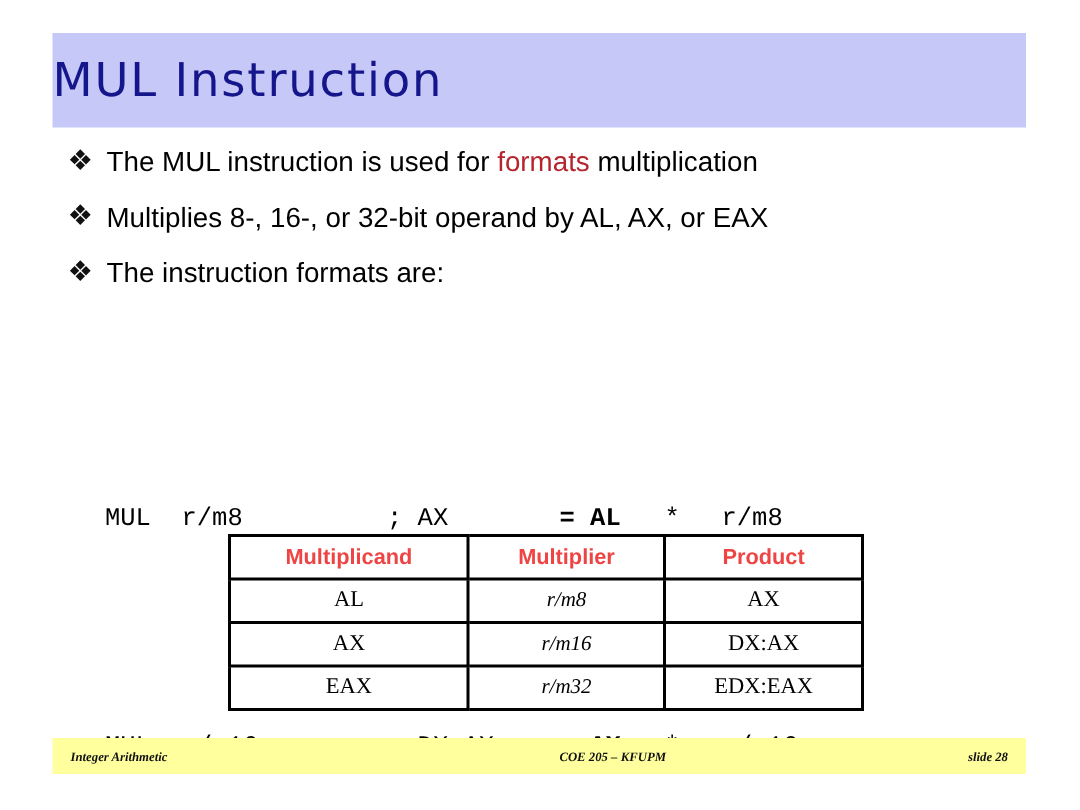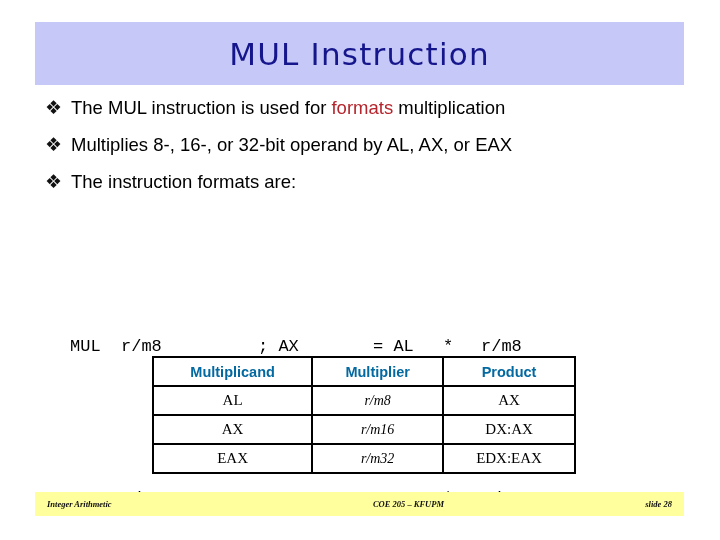--- a/index.html
+++ b/index.html
@@ -19,21 +19,20 @@
   
   #title-banner {
     position: absolute;
     left: 35px;
     top: 22px;
     width: 649px;
     height: 63px;
     background: #c6c9f7;
     display: flex;
     align-items: center;
-    justify-content: center;
   }
   #slide-title {
     font-family: "DejaVu Sans", sans-serif;
     font-size: 31px;
     font-weight: 400;
     color: #16168c;
     letter-spacing: 1.2px;
     white-space: nowrap;
   }
 
@@ -78,21 +77,21 @@
     font-size: 17px;
     line-height: 38px;
     color: #000000;
     white-space: pre;
   }
   .code-line {
     display: flex;
   }
   .c-op   { width: 188px; flex: 0 0 188px; }
   .c-cmt  { width: 115px; flex: 0 0 115px; }
-  .c-eq   { width:  70px; flex: 0 0  70px; }
+  .c-eq   { width:  70px; flex: 0 0  70px; font-weight: bold; }
   .c-mul  { width:  38px; flex: 0 0  38px; }
   .c-rm   { flex: 0 0 auto; }
 
   
   #op-table {
     position: absolute;
     left: 152px;
     top: 356px;
     width: 424px;
     border-collapse: collapse;
@@ -101,21 +100,21 @@
   #op-table td, #op-table th {
     border: 2px solid #000000;
     text-align: center;
     height: 27px;
     padding: 0;
   }
   #op-table th {
     font-family: "Liberation Sans", sans-serif;
     font-weight: bold;
     font-size: 14.5px;
-    color: #0369a1;
+    color: #ef4444;
   }
   #op-table td {
     font-family: "Liberation Serif", serif;
     font-size: 15px;
     color: #000000;
   }
   #op-table td.italic-cell {
     font-style: italic;
     font-size: 14px;
   }

